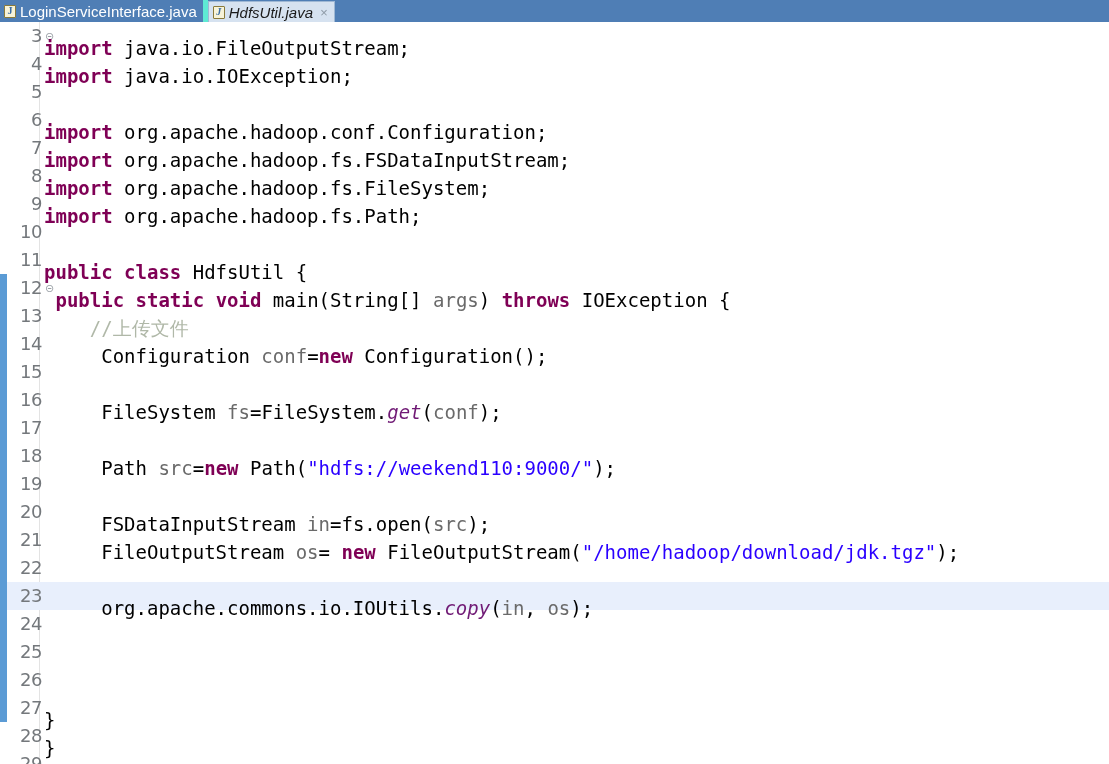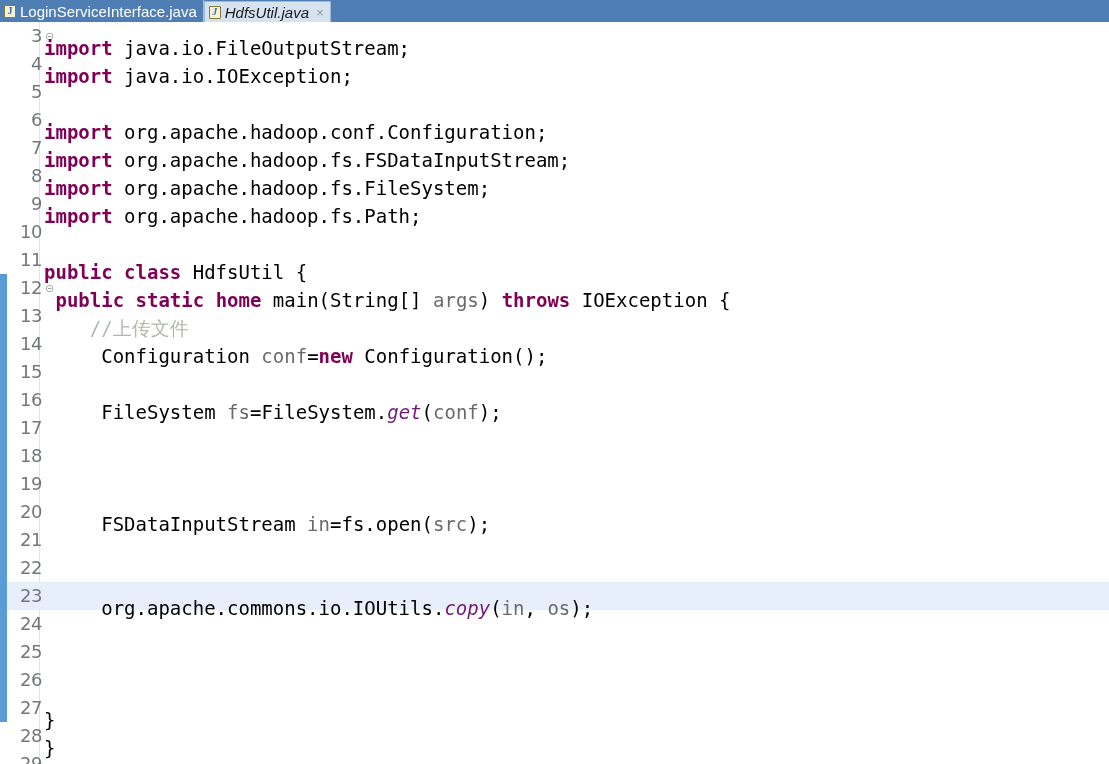--- a/index.html
+++ b/index.html
@@ -29,21 +29,21 @@
     gap: 4px;
     padding: 0 6px 0 4px;
     font-family: "Liberation Sans", sans-serif;
     font-size: 15px;
     white-space: nowrap;
     box-sizing: border-box;
   }
   .tab.active {
     background: #4f7eb5;
     color: #ffffff;
-    border-right: 1px solid #5eead4;
+    border-right: 5px solid #5eead4;
   }
   .tab.inactive {
     background: #d6e2f0;
     color: #1a1a1a;
     border: 1px solid #9fb8d4;
     border-bottom: none;
     margin-top: 1px;
     font-style: italic;
   }
   .jicon {
@@ -231,21 +231,21 @@
     <div class="line">
       <span class="chbar"></span>
       <span class="gutter">11</span>
       <span class="text"><span class="kw">public</span><span class="plain"> </span><span class="kw">class</span><span class="plain"> HdfsUtil {</span></span>
     </div>
 
     <div class="line changed">
       <span class="chbar"></span>
       <span class="gutter">12</span>
       <span class="fold">⊝</span>
-      <span class="text"><span class="plain"> </span><span class="kw">public</span><span class="plain"> </span><span class="kw">static</span><span class="plain"> </span><span class="kw">home</span><span class="plain"> main(String[] </span><span class="param">args</span><span class="plain">) </span><span class="kw">throws</span><span class="plain"> IOException {</span></span>
+      <span class="text"><span class="plain"> </span><span class="kw">public</span><span class="plain"> </span><span class="kw">static</span><span class="plain"> </span><span class="kw">void</span><span class="plain"> main(String[] </span><span class="param">args</span><span class="plain">) </span><span class="kw">throws</span><span class="plain"> IOException {</span></span>
     </div>
 
     <div class="line changed">
       <span class="chbar"></span>
       <span class="gutter">13</span>
       <span class="text"><span class="plain">    </span><span class="cmt2">//上传文件</span></span>
     </div>
 
     <div class="line changed">
       <span class="chbar"></span>
@@ -267,37 +267,39 @@
 
     <div class="line changed">
       <span class="chbar"></span>
       <span class="gutter">17</span>
       <span class="text"></span>
     </div>
 
     <div class="line changed">
       <span class="chbar"></span>
       <span class="gutter">18</span>
+      <span class="text"><span class="plain">     </span><span class="plain">Path </span><span class="fld">src</span><span class="plain">=</span><span class="kw">new</span><span class="plain"> Path(</span><span class="str">"hdfs://weekend110:9000/"</span><span class="plain">);</span></span>
     </div>
 
     <div class="line changed">
       <span class="chbar"></span>
       <span class="gutter">19</span>
       <span class="text"></span>
     </div>
 
     <div class="line changed">
       <span class="chbar"></span>
       <span class="gutter">20</span>
       <span class="text"><span class="plain">     </span><span class="plain">FSDataInputStream </span><span class="fld">in</span><span class="plain">=fs.open(</span><span class="fld">src</span><span class="plain">);</span></span>
     </div>
 
     <div class="line changed">
       <span class="chbar"></span>
       <span class="gutter">21</span>
+      <span class="text"><span class="plain">     </span><span class="plain">FileOutputStream </span><span class="fld">os</span><span class="plain">= </span><span class="kw">new</span><span class="plain"> FileOutputStream(</span><span class="str">"/home/hadoop/download/jdk.tgz"</span><span class="plain">);</span></span>
     </div>
 
     <div class="line changed">
       <span class="chbar"></span>
       <span class="gutter">22</span>
       <span class="text"></span>
     </div>
 
     <div class="line changed current">
       <span class="chbar"></span>

